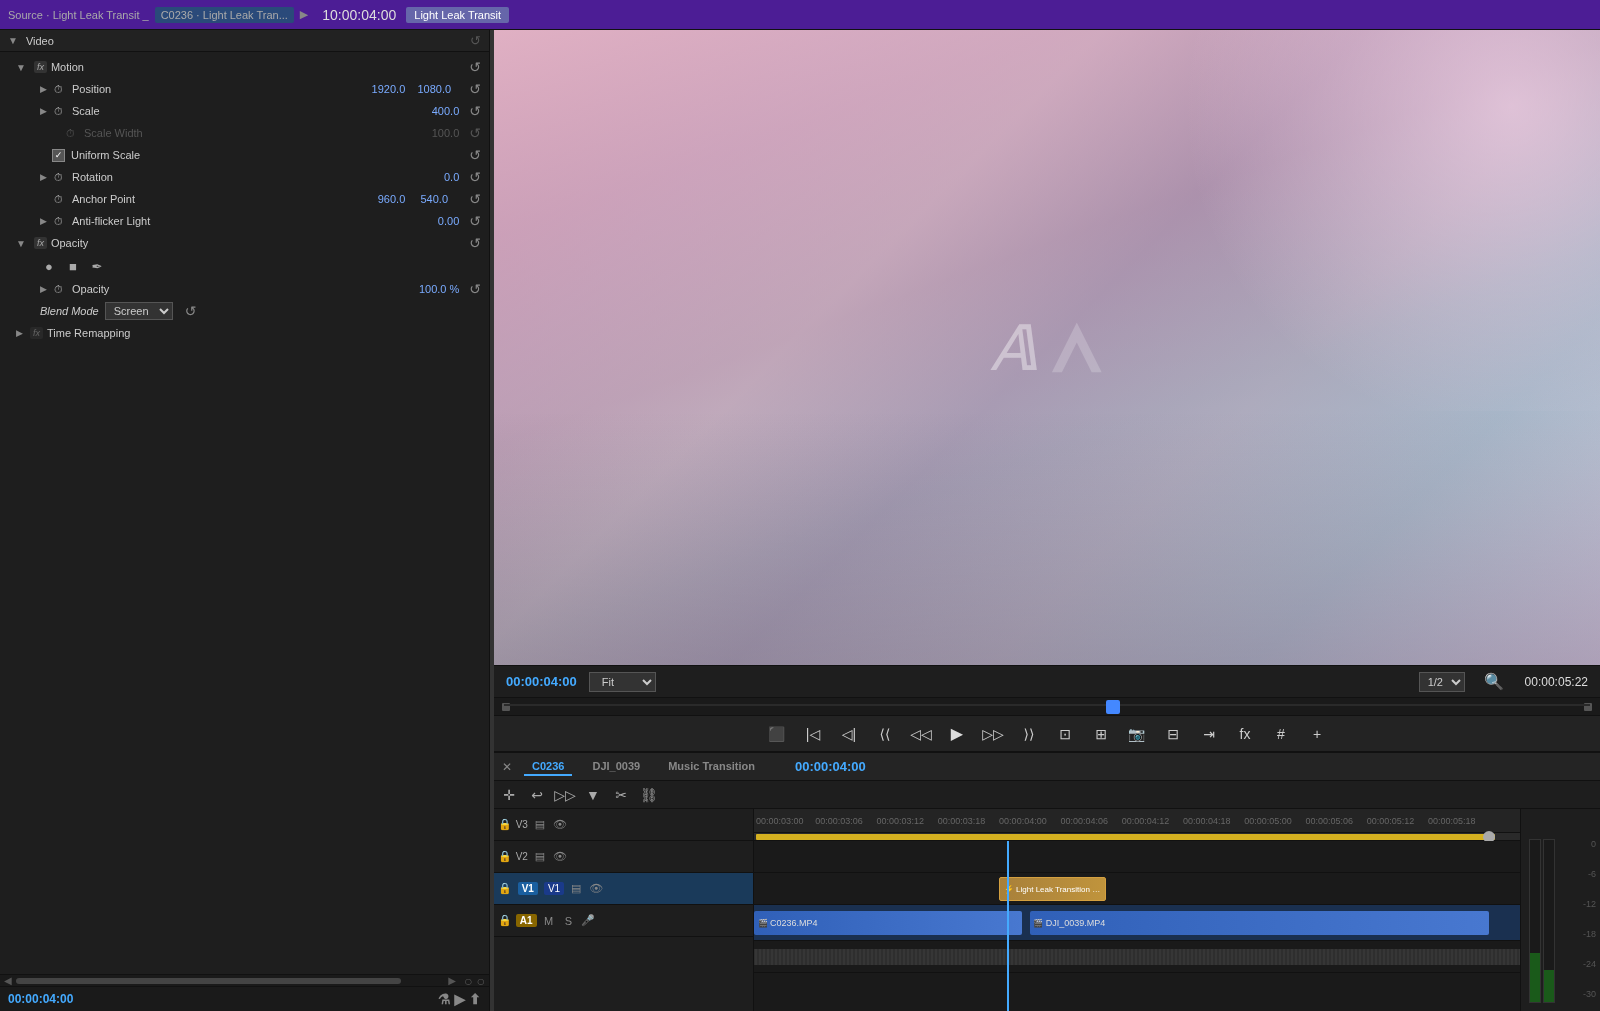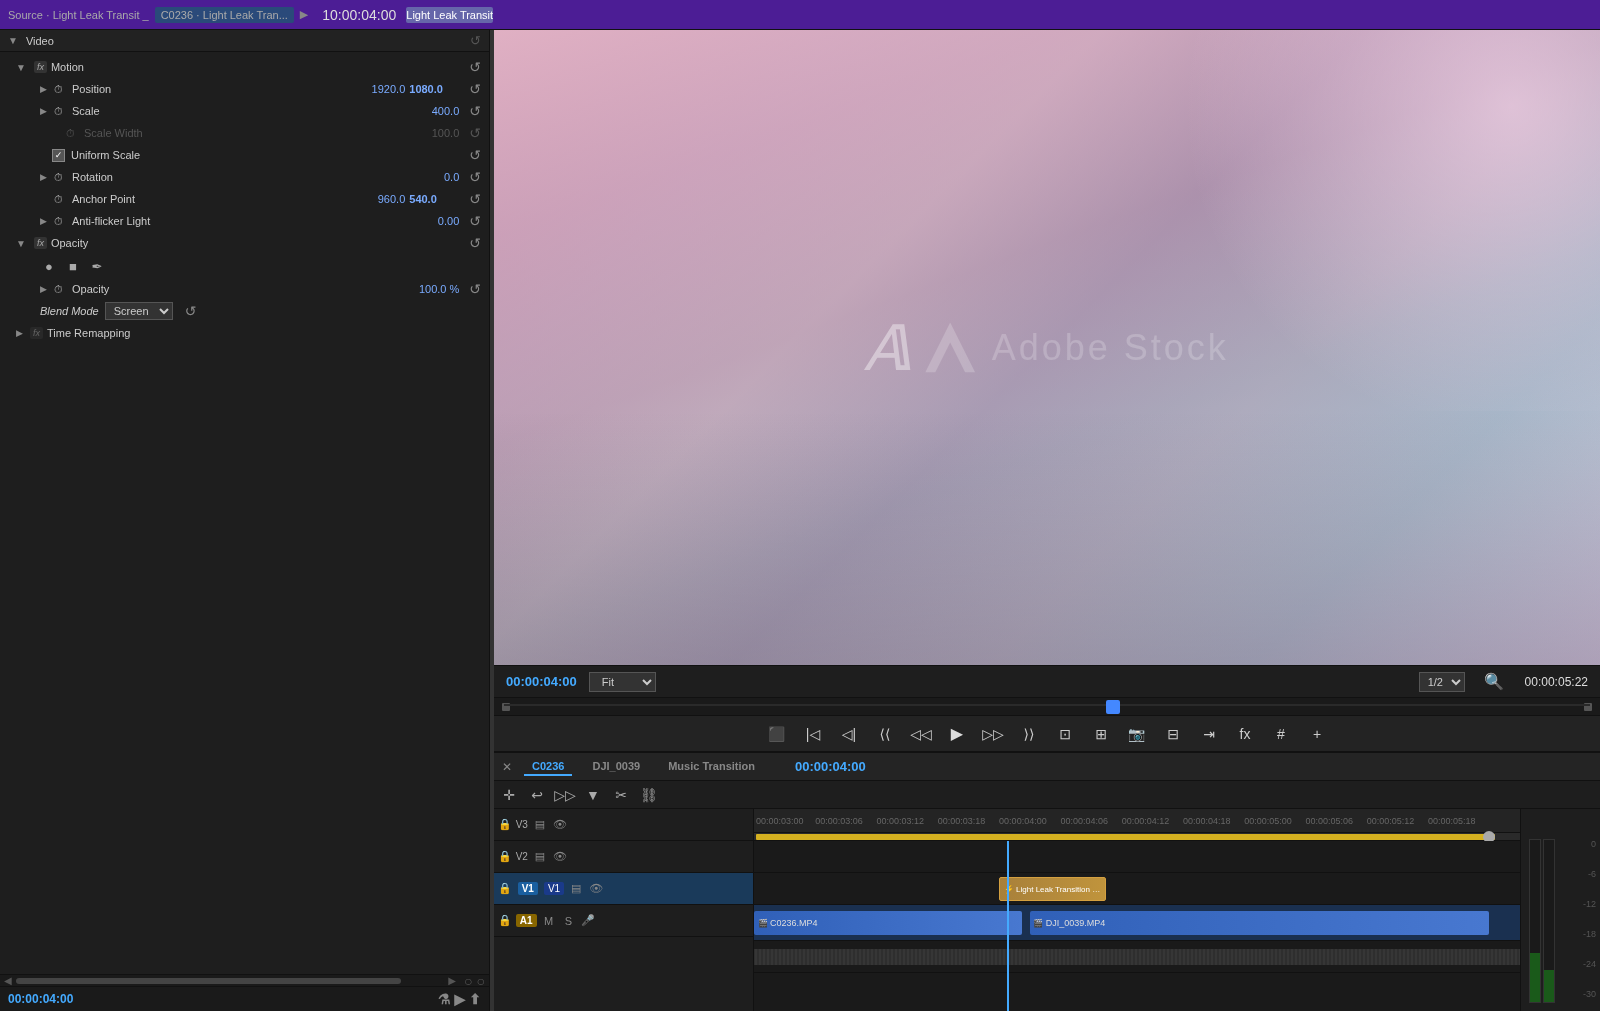--- a/index.html
+++ b/index.html
@@ -35,21 +35,21 @@
       border-radius: 2px;
     }
     .top-bar-timecode {
       color: #ddd;
       font-size: 14px;
       margin-left: 8px;
     }
     .tooltip-box {
       background: #6666aa;
       color: #fff;
-      padding: 2px 0;
+      padding: 2px 8px;
       font-size: 11px;
       border-radius: 2px;
       margin-left: 4px;
     }
 
     
     .main-layout {
       display: flex;
       height: calc(1011px - 30px);
     }
@@ -98,22 +98,21 @@
       flex: 1;
     }
     .row-value {
       color: #7aabff;
       min-width: 50px;
       text-align: right;
     }
     .row-value2 {
       color: #7aabff;
       min-width: 50px;
-      text-align: left;
-      font-weight: bold;
+      text-align: center;
     }
     .row-reset {
       color: #555;
       font-size: 14px;
       margin-left: 6px;
       cursor: pointer;
       flex-shrink: 0;
     }
     .row-reset.active { color: #888; }
 
@@ -676,21 +675,20 @@
         <div style="position:absolute;inset:0;background:linear-gradient(160deg, rgba(230,180,200,0.8) 0%, rgba(200,150,180,0.6) 20%, rgba(160,130,160,0.5) 40%, rgba(140,160,180,0.4) 60%, rgba(180,190,210,0.5) 80%, rgba(210,200,230,0.6) 100%)"></div>
 
         <div style="position:absolute;bottom:0;left:0;right:0;height:40%;background:linear-gradient(0deg, rgba(80,60,80,0.3) 0%, transparent 100%)"></div>
 
         <div style="position:absolute;top:0;right:0;width:40%;height:60%;background:radial-gradient(circle at 80% 20%, rgba(255,220,240,0.6) 0%, transparent 70%)"></div>
         <div class="adobe-watermark">
           <span class="adobe-logo" style="font-style:italic;font-family:serif">𝔸</span>
           <svg width="50" height="50" viewBox="0 0 50 50">
             <polygon points="0,50 25,0 50,50 40,50 25,20 10,50" fill="rgba(255,255,255,0.5)"></polygon>
           </svg>
-          <span style="font-size:36px;color:rgba(255,255,255,0.5);font-weight:300;letter-spacing:3px">Adobe Stock</span>
         </div>
       </div>
     </div>
 
     <div class="preview-bottom">
       <span class="preview-timecode">00:00:04:00</span>
       <select class="preview-fit">
         <option>Fit</option>
         <option>25%</option>
         <option>50%</option>

